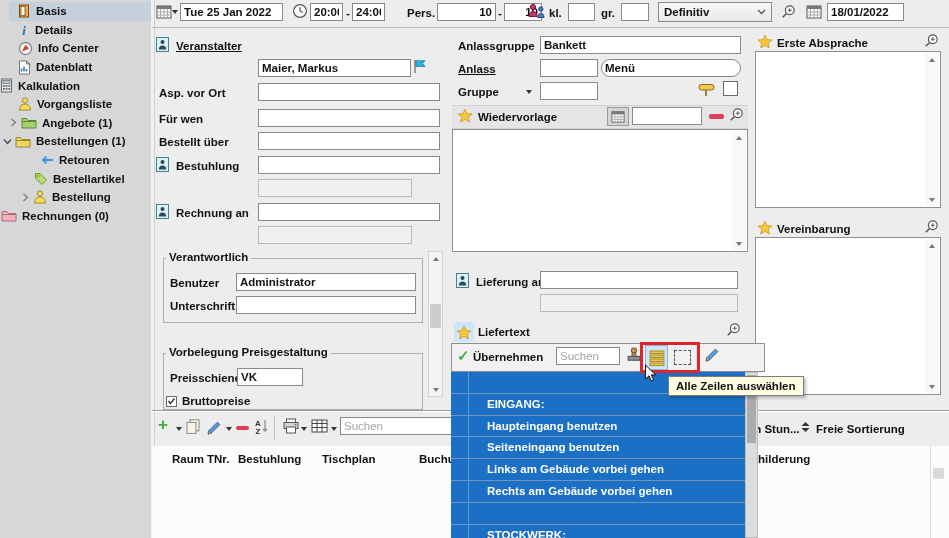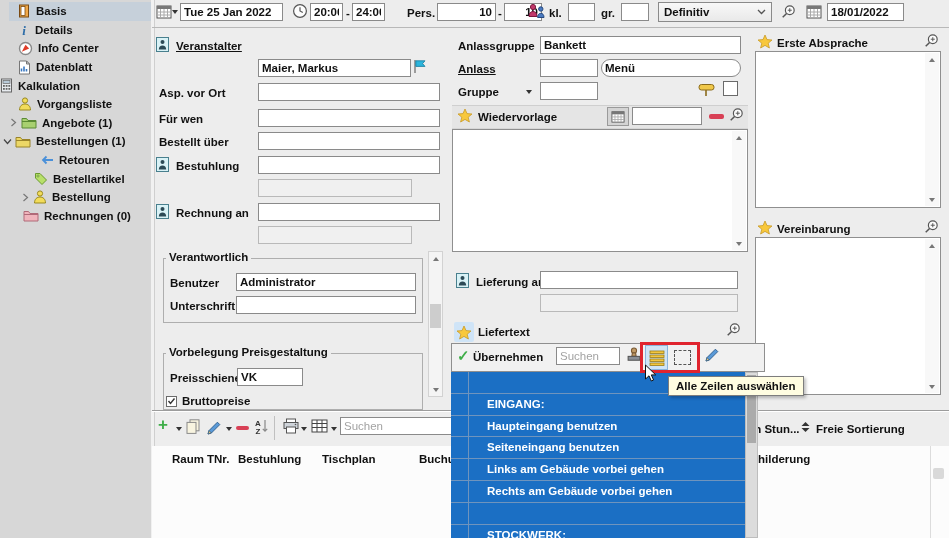--- a/index.html
+++ b/index.html
@@ -165,21 +165,21 @@
           </svg>
         </span>
       <span class="ticon">
           <svg width="14" height="14" viewBox="0 0 14 14">
             <circle cx="7" cy="3.5" r="2.6" fill="#f2dc5a" stroke="#9a8a20"></circle>
             <path d="M1.5,13 c0-4 2.5-6 5.5-6 s5.5,2 5.5,6 z" fill="#f2dc5a" stroke="#9a8a20"></path>
           </svg>
         </span>
       <span>Bestellung</span>
     </div>
-    <div class="trow" style="padding-left:23px">
+    <div class="trow" style="padding-left:1px">
       <span class="ticon">
           <svg width="16" height="13" viewBox="0 0 16 13">
             <path d="M1,2.5 h4.5 l1.5,2 h8 v7.5 h-14 z" fill="#f0b4bc" stroke="#b06a78"></path>
             <path d="M1,5.5 h14" stroke="#b06a78"></path>
           </svg>
         </span>
       <span>Rechnungen (0)</span>
     </div>
   </div>
   <div id="vdivider"></div>

